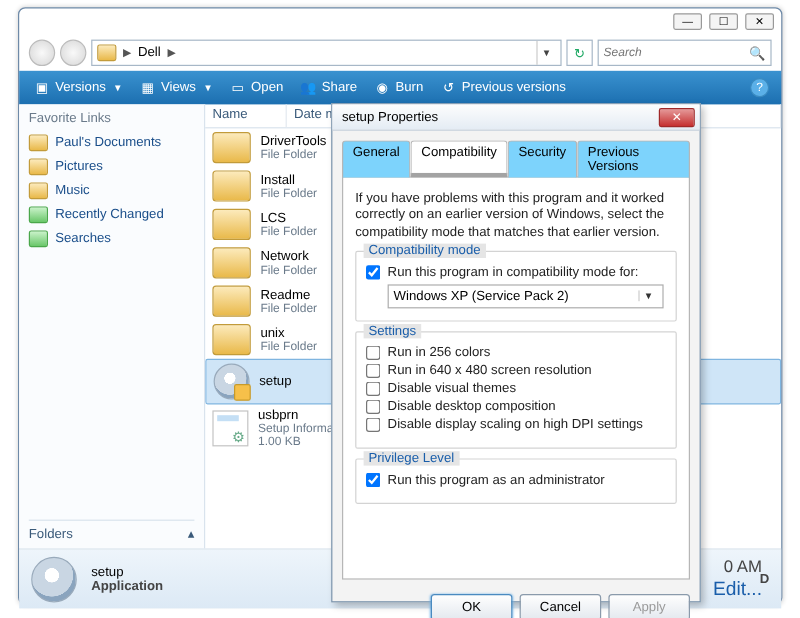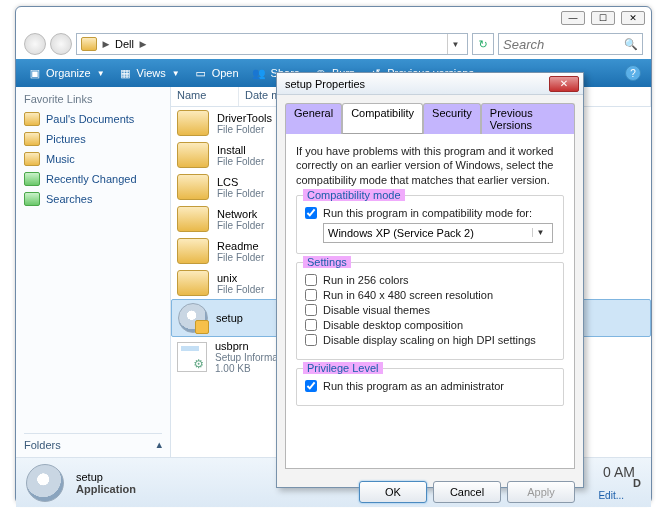--- a/index.html
+++ b/index.html
@@ -12,21 +12,21 @@
 
 
 .addressrow { height: 30px; display: flex; align-items: center; padding: 0 8px; gap: 4px; }
 .navbtn { width: 22px; height: 22px; border-radius: 50%; background: radial-gradient(#f9f9f9,#d6d6d6); border: 1px solid #bbb; }
 .addrbox { flex: 1; height: 22px; border: 1px solid #a7b7c7; display: flex; align-items: center; padding: 0 4px; font-size: 11px; gap: 4px; }
 .addrbox .foldericon { width: 16px; height: 14px; background: linear-gradient(#fceabb,#e9b94a); border-radius: 2px; border: 1px solid #c29b3a; }
 .addrbox .chev { width: 10px; text-align: center; color: #555; font-size: 9px; }
 .dropbtn { width: 16px; height: 20px; border-left: 1px solid #ccc; display: flex; align-items: center; justify-content: center; font-size: 8px; color: #444; }
 .refreshbtn { width: 22px; height: 22px; border: 1px solid #a7b7c7; display: flex; align-items: center; justify-content: center; font-size: 11px; color: #2a6; }
 .searchbox { width: 145px; height: 22px; border: 1px solid #a7b7c7; display: flex; align-items: center; padding: 0 4px; }
-.searchbox input { border: none; outline: none; width: 100%; font-size: 13px; font-style: italic; color: #888; }
+.searchbox input { border: none; outline: none; width: 100%; font-size: 10px; font-style: italic; color: #888; }
 .searchbox .mag { width: 14px; font-size: 11px; color: #666; }
 
 
 .toolbar { height: 28px; background: linear-gradient(#3a92d0,#1c6fb0); display: flex; align-items: center; padding: 0 6px; gap: 2px; color: #fff; font-size: 11px; }
 .tbitem { display: flex; align-items: center; gap: 4px; padding: 2px 6px; cursor: default; }
 .tbitem .ticon { width: 14px; height: 14px; display: flex; align-items: center; justify-content: center; font-size: 11px; }
 .tbarrow { font-size: 8px; margin-left: 2px; }
 .tbspacer { flex: 1; }
 .helpbtn { width: 16px; height: 16px; border-radius: 50%; background: #5bb0e8; color: #fff; font-size: 10px; display: flex; align-items: center; justify-content: center; border: 1px solid #3a8ac0; margin-right: 4px; }
 
@@ -54,35 +54,35 @@
 .ficon.cd::after { content:""; position:absolute; right:-2px; bottom:-2px; width:12px; height:12px; background:#f6c04a; border:1px solid #c79a2a; border-radius:2px; }
 .ficon.inf { width: 30px; height: 30px; border: 1px solid #c4c4c4; background: #fff; position: relative; }
 .ficon.inf::before { content:""; position:absolute; left:3px; top:3px; width:18px; height:5px; background:#c4dff5; }
 .ficon.inf::after { content:"⚙"; position:absolute; right:2px; bottom:0; font-size:12px; color:#6a8; }
 .ftxt .fname { color: #000; }
 .ftxt .fsub { color: #6a7a8a; font-size: 10px; }
 
 
 .details { height: 50px; border-top: 1px solid #d9e3ed; background: linear-gradient(#eef5fb,#dce9f5); display: flex; align-items: center; padding: 4px 10px; gap: 12px; font-size: 11px; position: relative; }
 .details .dicon { width: 38px; height: 38px; border-radius: 50%; background: radial-gradient(circle at 45% 40%, #fff 0 20%, #c9d6e3 21% 60%, #8aa4be 61% 100%); border: 1px solid #9ab; }
-.details .dedit { position: absolute; right: 27px; bottom: 6px; color: #1a5eaa; font-size: 10px; }
-
-
-.dialog { position: absolute; left: 276px; top: 72px; width: 308px; height: 416px; border: 1px solid #7892ab; background: #f3f3f3; box-shadow: 3px 3px 6px rgba(0,0,0,0.25); font-size: 11px; }
+.details .dedit { position: absolute; right: 16px; bottom: 6px; color: #1a5eaa; font-size: 16px; }
+
+
+.dialog { position: absolute; left: 276px; top: 86px; width: 308px; height: 416px; border: 1px solid #7892ab; background: #f3f3f3; box-shadow: 3px 3px 6px rgba(0,0,0,0.25); font-size: 11px; }
 .dlg-title { height: 22px; background: linear-gradient(#fdfdfd,#e4ecf4); border-bottom: 1px solid #c8d2dc; display: flex; align-items: center; padding: 0 4px 0 8px; }
 .dlg-title span { flex: 1; }
 .dlg-close { width: 30px; height: 16px; background: linear-gradient(#e59999,#c53030); border: 1px solid #a02828; border-radius: 2px; color: #fff; font-size: 10px; display: flex; align-items: center; justify-content: center; margin-left: 4px; }
 .dlg-body { padding: 8px; }
 .tabs { display: flex; font-size: 11px; margin-bottom: -1px; position: relative; z-index: 2; }
-.tab { padding: 3px 8px; border: 1px solid #b6b6b6; border-bottom: none; background: #c4b5fd; margin-right: 0; position: relative; border-radius: 3px 3px 0 0; }
-.tab.active { background: #fff; border-bottom: 1px solid #a3a3a3; z-index: 3; }
+.tab { padding: 3px 8px; border: 1px solid #b6b6b6; border-bottom: none; background: #7dd3fc; margin-right: 0; position: relative; border-radius: 3px 3px 0 0; }
+.tab.active { background: #fff; border-bottom: 4px solid #a3a3a3; z-index: 3; }
 .tabpanel { border: 1px solid #b6b6b6; background: #fff; padding: 10px; height: 336px; }
 .intro { font-size: 11px; color: #222; line-height: 1.3; margin-bottom: 8px; }
 .group { border: 1px solid #d3d3d3; border-radius: 2px; padding: 8px 8px 10px; margin-bottom: 8px; position: relative; }
-.group > legend, .group > .legend { position: absolute; top: -7px; left: 6px; background: #f0abfc; padding: 0 4px; font-size: 11px; color: #1a5eaa; }
+.group > legend, .group > .legend { position: absolute; top: -7px; left: 6px; background: #e5e5e5; padding: 0 4px; font-size: 11px; color: #1a5eaa; }
 .chk { display: flex; align-items: center; gap: 6px; font-size: 11px; margin: 3px 0; color: #222; }
 .chk input { width: 12px; height: 12px; }
 .combo { width: 230px; height: 20px; border: 1px solid #adadad; background: #fff; display: flex; align-items: center; padding: 0 4px; font-size: 11px; margin-top: 4px; margin-left: 18px; justify-content: flex-end; }
 .combo .carrow { margin-left: auto; width: 16px; text-align: center; font-size: 8px; color: #333; border-left: 1px solid #ccc; }
 .dlg-buttons { display: flex; gap: 6px; justify-content: flex-end; padding: 4px 8px 8px; }
 .btn { min-width: 68px; height: 22px; border: 1px solid #8a9aab; border-radius: 3px; background: linear-gradient(#fefefe,#e4e9ef); font-size: 11px; display: flex; align-items: center; justify-content: center; }
 .btn.default { border: 1px solid #4a8ac0; box-shadow: 0 0 2px #6ab0e8; }
 .btn.disabled { color: #9a9a9a; }
 .dtext { color: #444; font-weight: bold; }
 </style>
@@ -110,21 +110,21 @@
     <div class="refreshbtn">↻</div>
     <div class="searchbox">
       <input placeholder="Search" style="">
       <span class="mag">🔍</span>
     </div>
   </div>
 
   <div class="toolbar">
     <div class="tbitem">
         <span class="ticon">▣</span>
-        <span>Organize</span>
+        <span>Versions</span>
         <span class="tbarrow">▼</span>
       </div>
     <div class="tbitem">
         <span class="ticon">▦</span>
         <span>Views</span>
         <span class="tbarrow">▼</span>
       </div>
     <div class="tbitem">
         <span class="ticon">▭</span>
         <span>Open</span>

